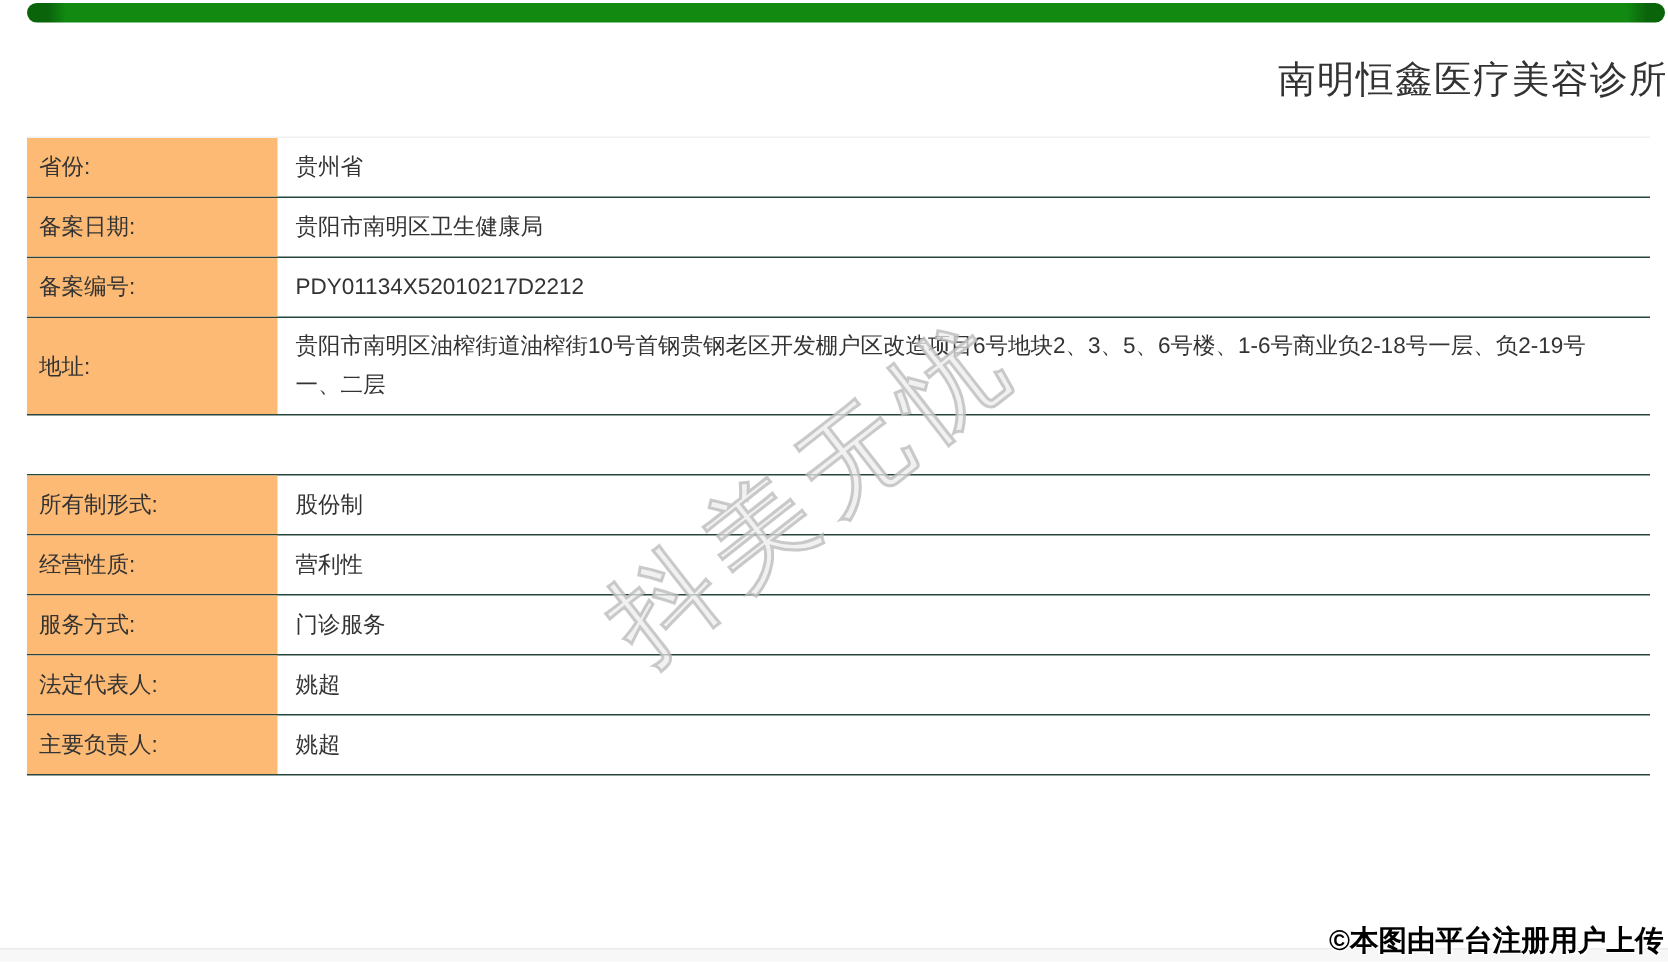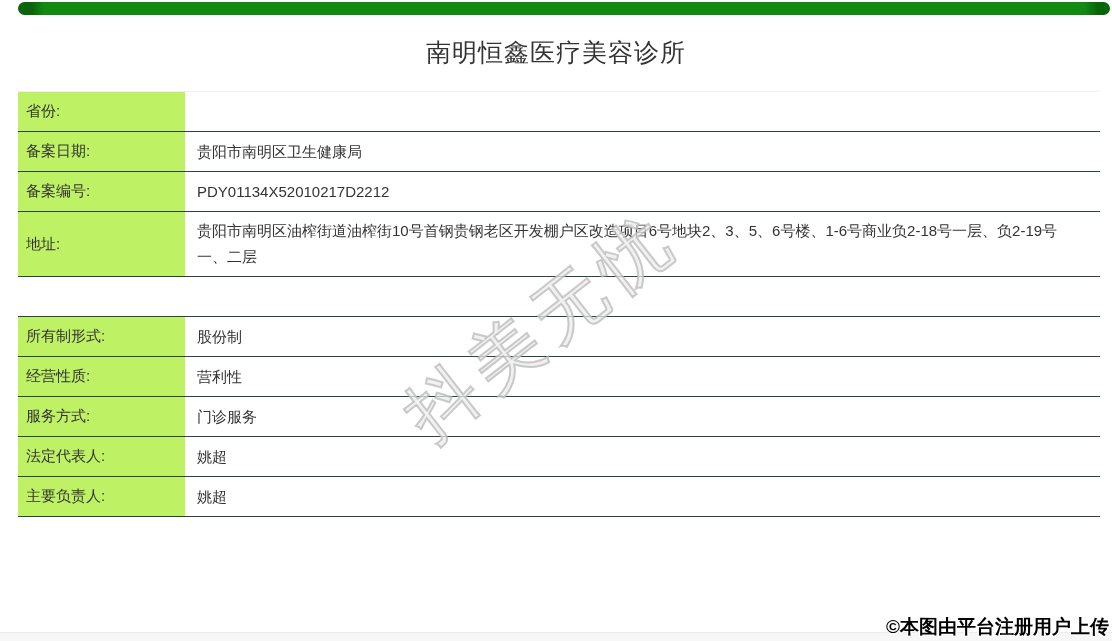--- a/index.html
+++ b/index.html
@@ -19,21 +19,21 @@
     border-radius: 7px;
     background: linear-gradient(90deg,
       #0a640a 0px, #0a640a 14px,
       #128a12 26px, #128a12 calc(100% - 26px),
       #0a640a calc(100% - 12px), #0a640a 100%);
   }
 
   
   .title {
     position: absolute; top: 36px; left: 0;
-    width: 100%; text-align: center;
+    width: 100%; text-align: right;
     margin: 0;
     font-size: 25px; font-weight: 400; color: #333333;
     letter-spacing: 1px;
   }
 
   
   .info-table {
     position: absolute; left: 18px; top: 91px;
     width: 1082px;
     border-top: 1px solid #f0f0f0;
@@ -44,21 +44,21 @@
     min-height: 40px;
   }
   .cell {
     display: flex; align-items: center;
     font-size: 15px; color: #333333;
   }
   .cell.label {
     flex: none;
     width: 167px;
     padding-left: 8px;
-    background: #bef264;
+    background: #fdba74;
   }
   .cell.value {
     flex: 1;
     padding: 6px 24px 6px 12px;
     line-height: 26px;
     display: block;
     align-self: center;
   }
 
   
@@ -100,20 +100,21 @@
 <body>
 
 <div class="page">
   <div class="top-bar"></div>
 
   <h1 class="title">南明恒鑫医疗美容诊所</h1>
 
   <div class="info-table" id="info-table">
   <div class="row">
     <div class="cell label">省份:</div>
+    <div class="cell value">贵州省</div>
   </div>
 
   <div class="row">
     <div class="cell label">备案日期:</div>
     <div class="cell value">贵阳市南明区卫生健康局</div>
   </div>
 
   <div class="row">
     <div class="cell label">备案编号:</div>
     <div class="cell value">PDY01134X52010217D2212</div>

